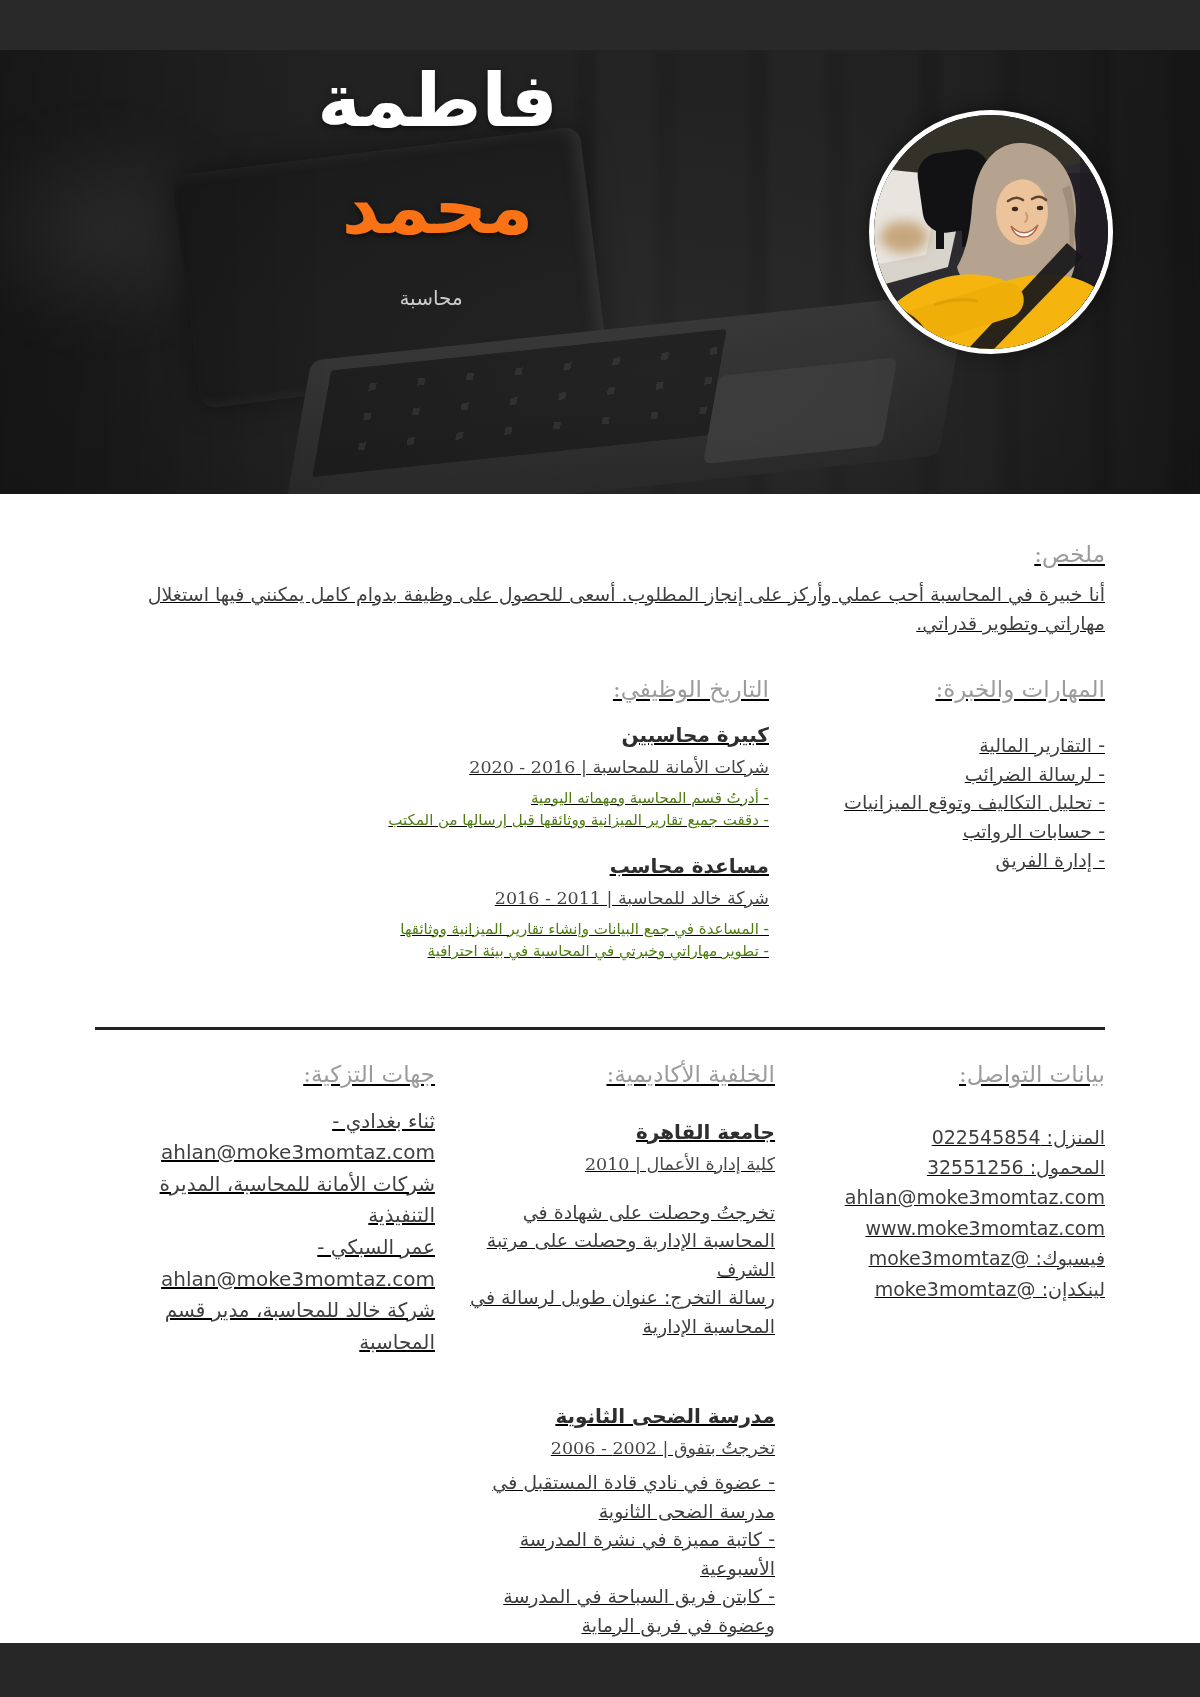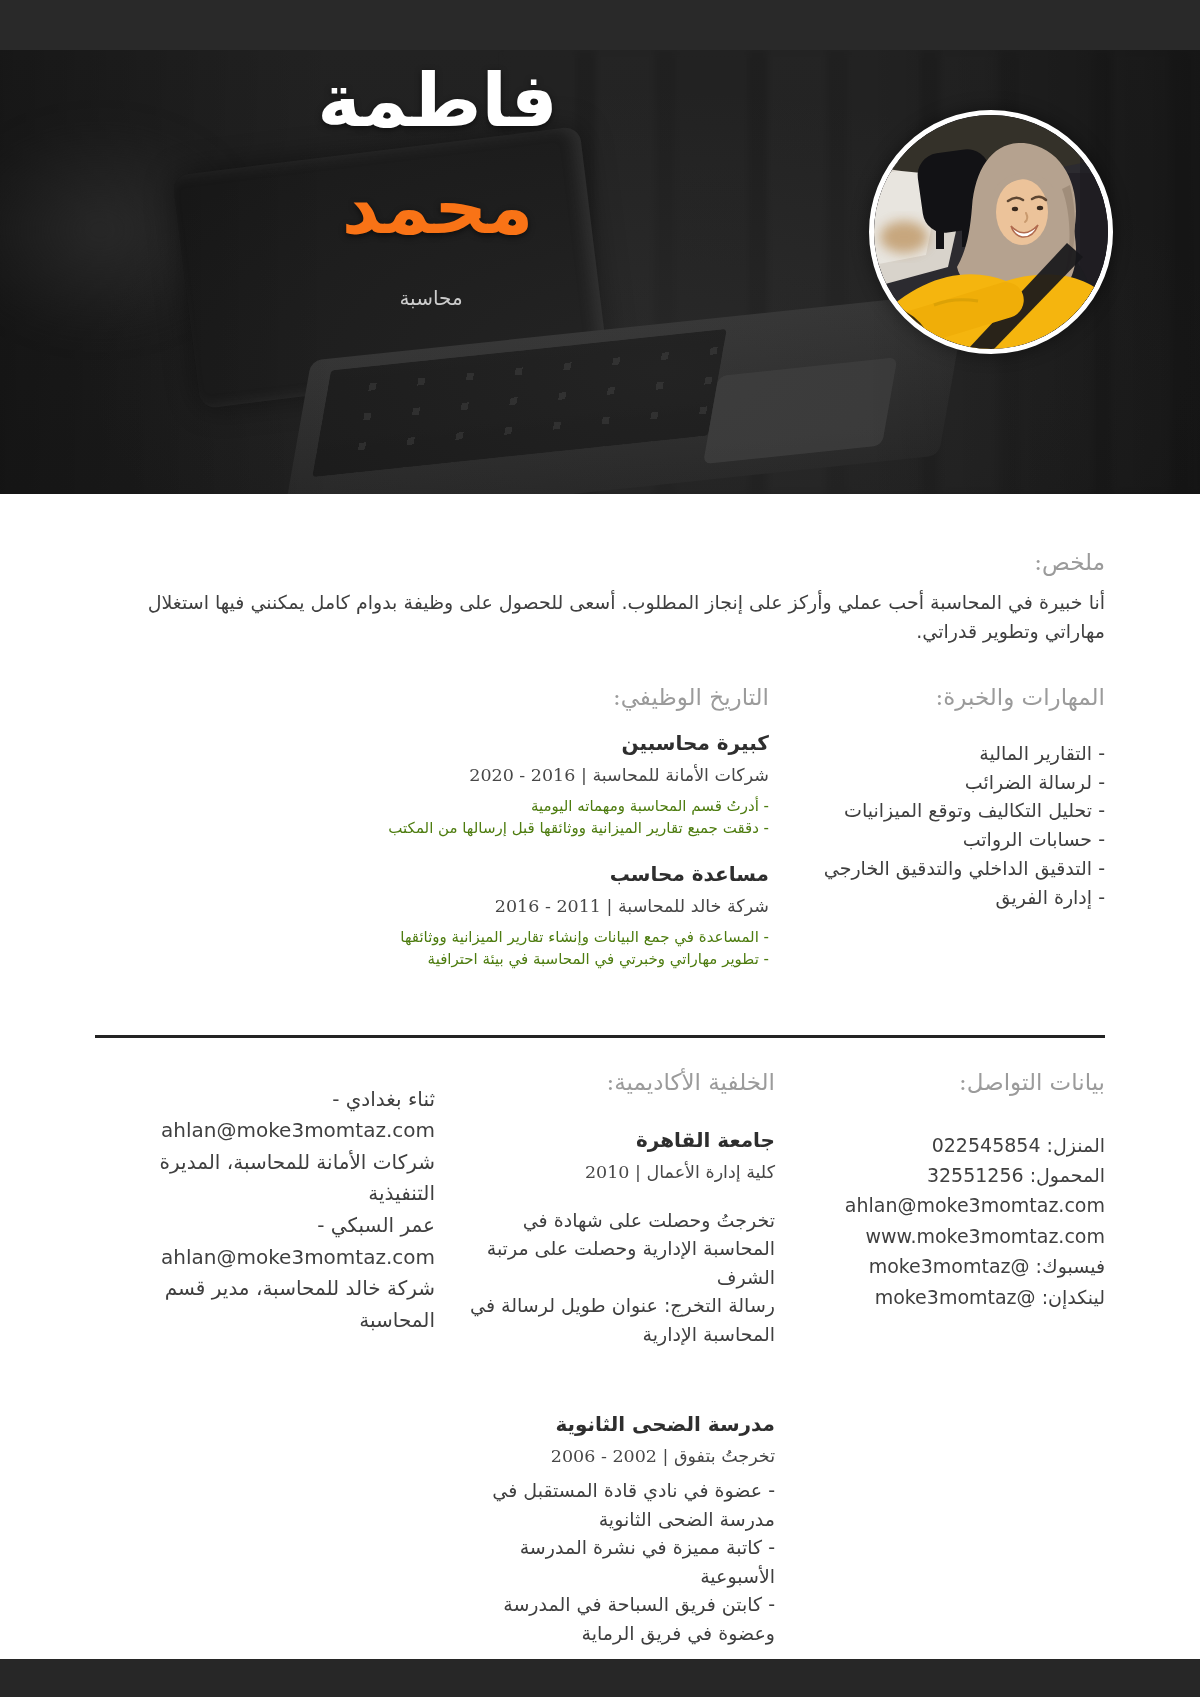--- a/index.html
+++ b/index.html
@@ -37,21 +37,21 @@
   .last-name  { font-size:74px; font-weight:700; color:#f97316; line-height:1.0; margin-top:22px;
                 text-shadow:0 2px 6px rgba(0,0,0,.55); }
   .job-title  { font-size:20px; color:#cccccc; margin-top:42px; letter-spacing:13px; padding-right:13px; }
 
   .photo-wrap { position:absolute; left:869px; top:110px; width:244px; height:244px; border-radius:50%;
                 border:5px solid #ffffff; overflow:hidden; z-index:3; background:#2b2a30;
                 box-shadow:0 0 18px rgba(0,0,0,.45); }
   .photo-wrap svg { display:block; width:234px; height:234px; }
 
   
-  .content { flex:1 1 auto; padding:12px 95px; direction:rtl; }
+  .content { flex:1 1 auto; padding:4px 95px; direction:rtl;text-decoration:underline; }
   .sec-heading { font-size:23px; font-weight:400; color:#9b9b9b; line-height:1.3;
                  font-family:"DejaVu Serif","DejaVu Sans",serif; }
   .body-text { font-size:19px; color:#3f3f3f; line-height:1.55; }
   .entry-title { font-size:20px; font-weight:700; color:#2e2e2e; line-height:1.4; }
   .entry-sub { font-size:17.5px; color:#474747; line-height:1.6; margin-top:4px;
                font-family:"DejaVu Serif","DejaVu Sans",serif; }
 
   .summary { margin-top:42px; }
   .summary p { margin-top:10px; }
 
@@ -165,21 +165,20 @@
 
     <section class="top-grid">
 
       <div>
         <h2 class="sec-heading">المهارات والخبرة:</h2>
         <ul class="skills-list">
           <li>- التقارير المالية</li>
           <li>- لرسالة الضرائب</li>
           <li>- تحليل التكاليف وتوقع الميزانيات</li>
           <li>- حسابات الرواتب</li>
-          <li>- التدقيق الداخلي والتدقيق الخارجي</li>
           <li>- إدارة الفريق</li>
         </ul>
       </div>
 
       <div>
         <h2 class="sec-heading">التاريخ الوظيفي:</h2>
 
         <div class="job">
           <div class="entry-title">كبيرة محاسبين</div>
           <div class="entry-sub">شركات الأمانة للمحاسبة | 2016 - 2020</div>
@@ -233,20 +232,21 @@
           <div class="entry-sub">تخرجتُ بتفوق | 2002 - 2006</div>
           <div class="edu-details" style="margin-top:6px;">
             <p>- عضوة في نادي قادة المستقبل في مدرسة الضحى الثانوية</p>
             <p>- كاتبة مميزة في نشرة المدرسة الأسبوعية</p>
             <p>- كابتن فريق السباحة في المدرسة وعضوة في فريق الرماية</p>
           </div>
         </div>
       </div>
 
       <div>
+        <h2 class="sec-heading">جهات التزكية:</h2>
         <div class="refs-block">
           <div class="ref-entry">
             <div>ثناء بغدادي -</div>
             <div class="ref-email">ahlan@moke3momtaz.com</div>
             <div>شركات الأمانة للمحاسبة، المديرة التنفيذية</div>
           </div>
           <div class="ref-entry">
             <div>عمر السبكي -</div>
             <div class="ref-email">ahlan@moke3momtaz.com</div>
             <div>شركة خالد للمحاسبة، مدير قسم المحاسبة</div>

